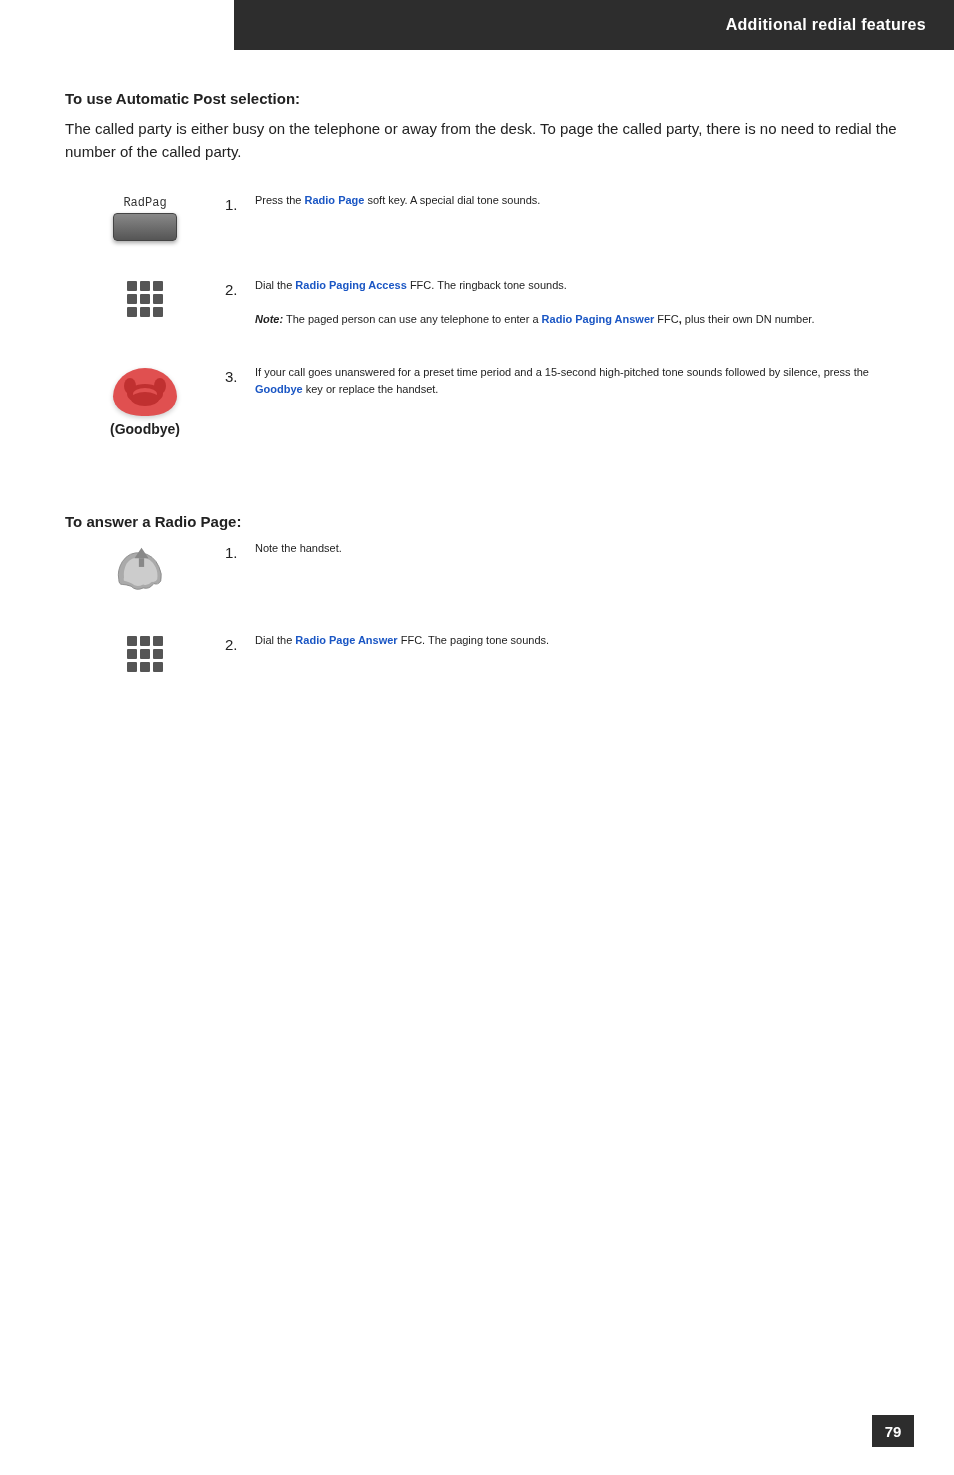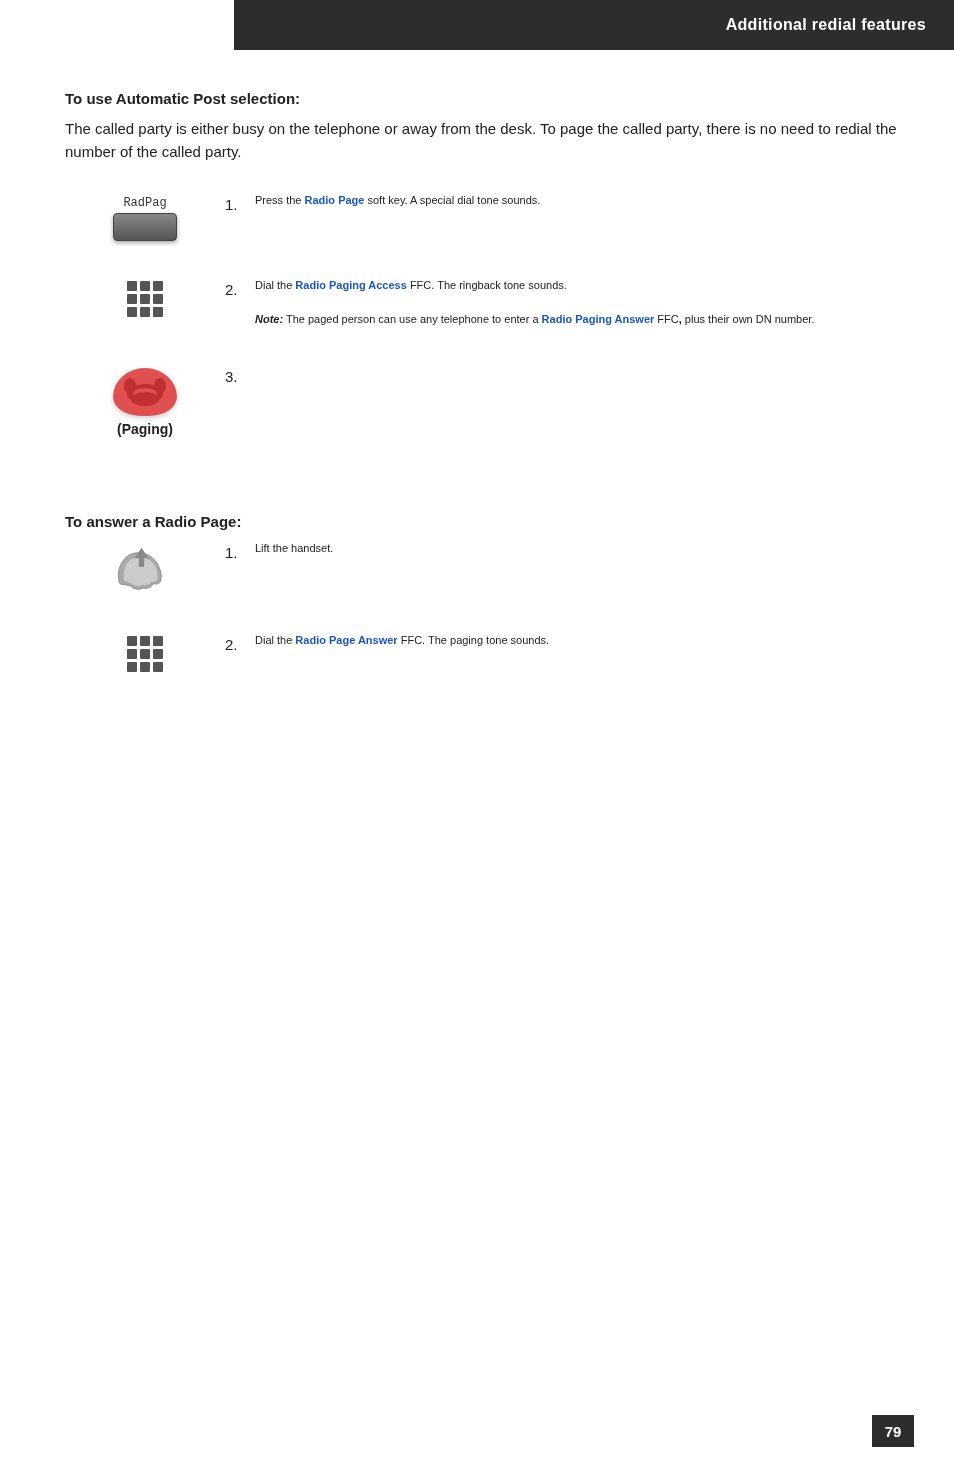--- a/index.html
+++ b/index.html
@@ -248,24 +248,27 @@
         <div class="goodbye-container">
           <div class="goodbye-icon">
             <svg width="44" height="32" viewBox="0 0 44 32">
 
               <ellipse cx="22" cy="18" rx="18" ry="10" fill="#c03030"></ellipse>
               <ellipse cx="7" cy="10" rx="6" ry="8" fill="#c03030"></ellipse>
               <ellipse cx="37" cy="10" rx="6" ry="8" fill="#c03030"></ellipse>
               <ellipse cx="22" cy="18" rx="12" ry="6" fill="#e05050"></ellipse>
             </svg>
           </div>
-          <span class="goodbye-label">(Paging)</span>
+          <span class="goodbye-label">(Goodbye)</span>
         </div>
       </div>
       <div class="step-number">3.</div>
+      <div class="step-text">
+        If your call goes unanswered for a preset time period and a 15-second high-pitched tone sounds followed by silence, press the <span class="highlight">Goodbye</span> key or replace the handset.
+      </div>
     </div>
 
   </div>
 
   <div class="section-divider"></div>
 
   <p class="section-heading">To answer a Radio Page:</p>
 
 
   <div class="steps-container">
@@ -277,21 +280,21 @@
           <path d="M10 38 Q8 28 14 18 Q22 6 36 8 Q50 10 56 24 Q60 32 58 40 Q55 45 50 43 Q45 50 38 48 Q30 52 24 46 Q18 44 14 44 Q10 44 10 38Z" fill="#aaa" stroke="#888" stroke-width="1"></path>
 
           <path d="M16 36 Q15 28 19 20 Q25 12 36 13 Q47 14 52 24 Q55 30 54 38 Q52 42 48 41 Q43 46 38 44 Q30 48 25 43 Q19 40 17 40 Q15 40 16 36Z" fill="#ccc"></path>
 
           <polygon points="36,2 28,14 44,14" fill="#888"></polygon>
           <rect x="33" y="14" width="6" height="10" fill="#888"></rect>
         </svg>
       </div>
       <div class="step-number">1.</div>
       <div class="step-text">
-        Lift the handset.
+        Note the handset.
       </div>
     </div>
 
     <div class="step-row">
       <div class="step-icon">
         <div class="keypad-icon">
           <div class="keypad-dot"></div>
           <div class="keypad-dot"></div>
           <div class="keypad-dot"></div>
           <div class="keypad-dot"></div>

